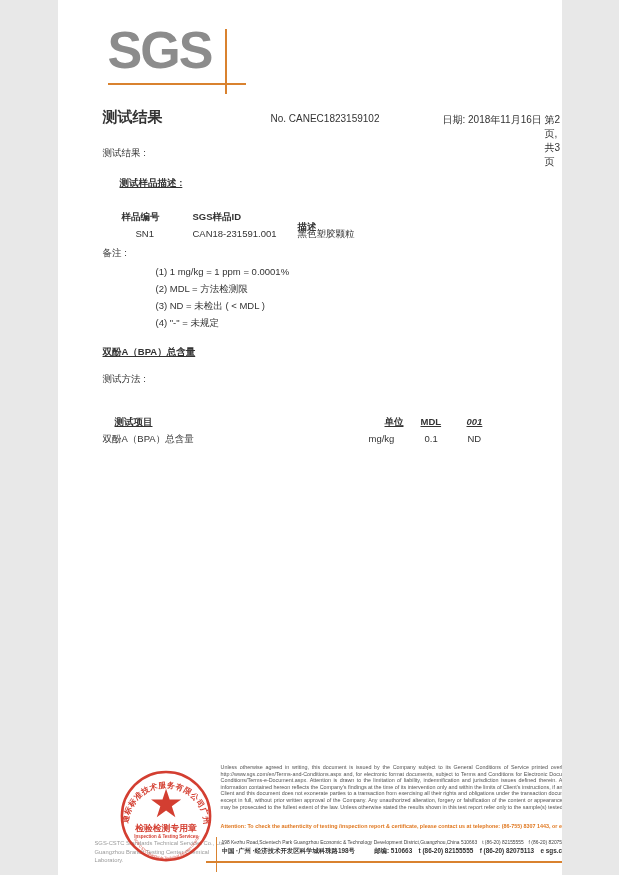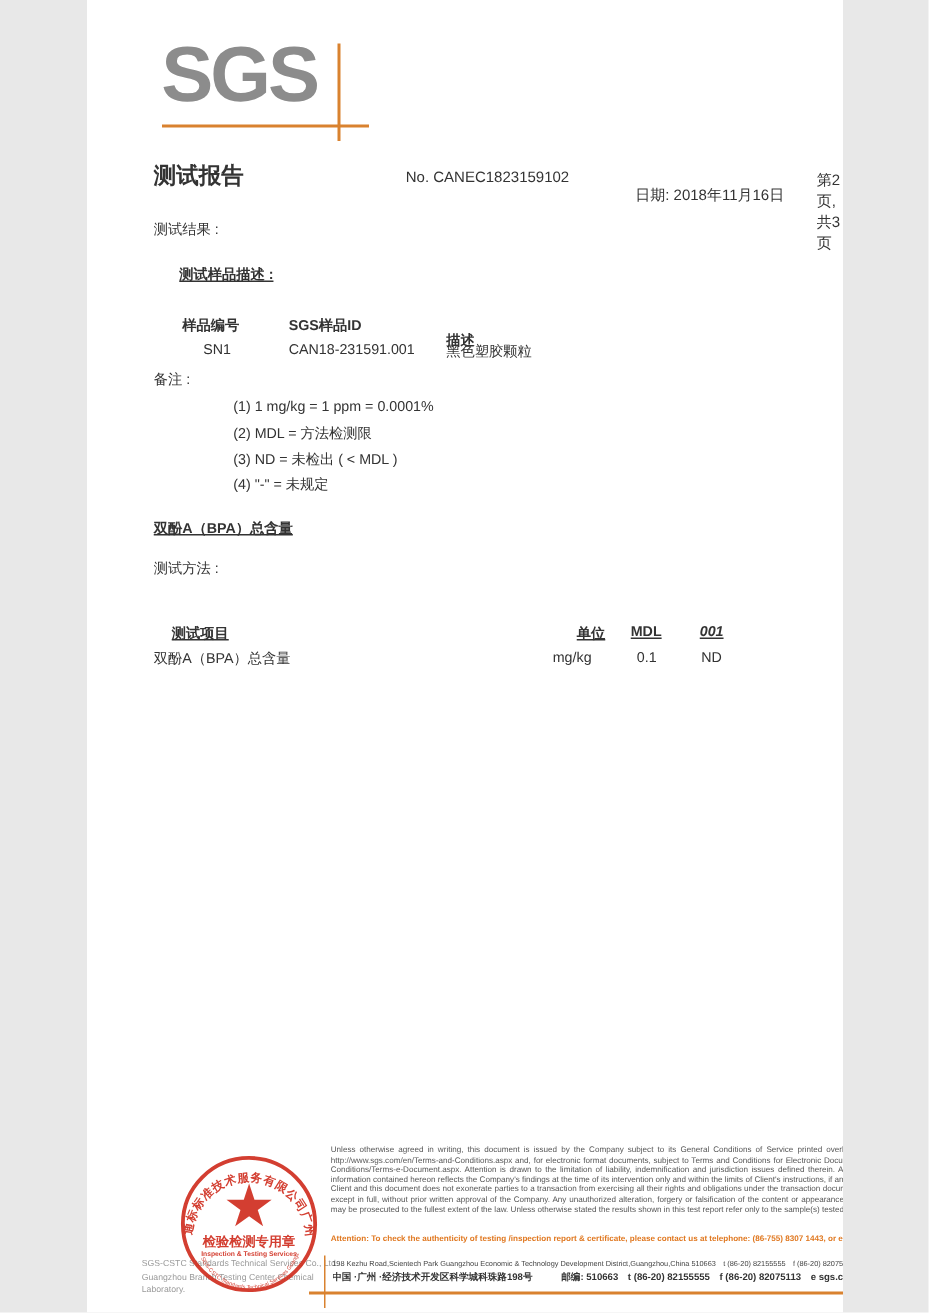--- a/index.html
+++ b/index.html
@@ -12,21 +12,21 @@
   .abs { position:absolute; }
   .logo-text {
     left:50px; top:24px; font-size:52px; font-weight:800; color:#8c8c8c;
     letter-spacing:-2px; line-height:1; font-family:"Liberation Sans", sans-serif;
   }
   .logo-hline { left:50px; top:83px; width:138px; height:2px; background:#d9822f; }
   .logo-vline { left:167px; top:29px; width:2px; height:65px; background:#d9822f; }
 
   .doc-title { left:45px; top:108px; font-size:15px; font-weight:bold; color:#333; }
   .report-no { left:213px; top:113px; font-size:10px; color:#333; }
-  .report-date { left:366px; top:113px; font-size:10px; color:#333;margin-top:10px; }
+  .report-date { left:385px; top:113px; font-size:10px; color:#333; }
   .report-pages { left:487px; top:113px; font-size:10px; color:#333; }
 
   .body-text { font-size:9.5px; color:#333; }
   .bold { font-weight:bold; }
   .ul { text-decoration:underline; }
   .italic { font-style:italic; }
 
   .results-label { left:45px; top:147px; }
   .sample-heading { left:45px; top:177px;padding-left:17px; }
   .col-h1 { left:64px; top:211px; }
@@ -75,21 +75,21 @@
 </style>
 </head>
 <body>
 
 <div class="page">
 
   <div class="abs logo-text">SGS</div>
   <div class="abs logo-hline"></div>
   <div class="abs logo-vline"></div>
 
-  <div class="abs doc-title">测试报告</div>
+  <div class="abs doc-title">测试结果</div>
   <div class="abs report-no">No. CANEC1823159102</div>
   <div class="abs report-date">日期: 2018年11月16日</div>
   <div class="abs report-pages">第2页,共3页</div>
 
   <div class="abs body-text results-label">测试结果 :</div>
 
   <div class="abs body-text bold ul sample-heading">测试样品描述 :</div>
   <div class="abs body-text bold col-h1">样品编号</div>
   <div class="abs body-text bold col-h2">SGS样品ID</div>
   <div class="abs body-text bold col-h3">描述</div>

